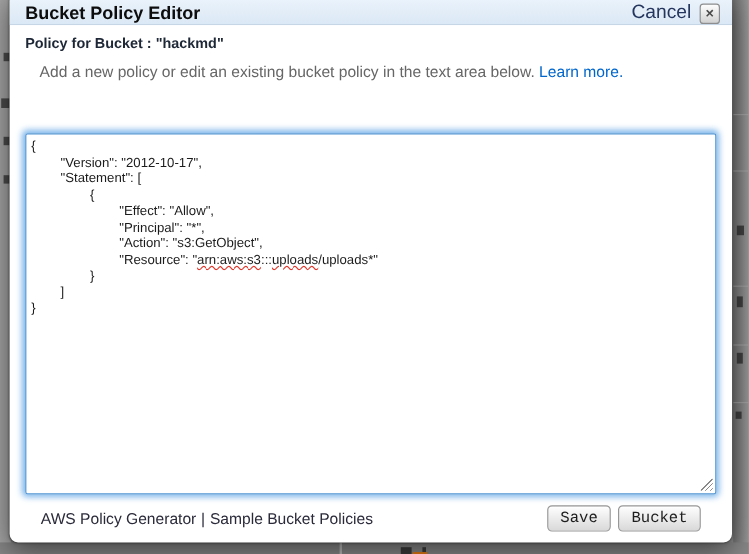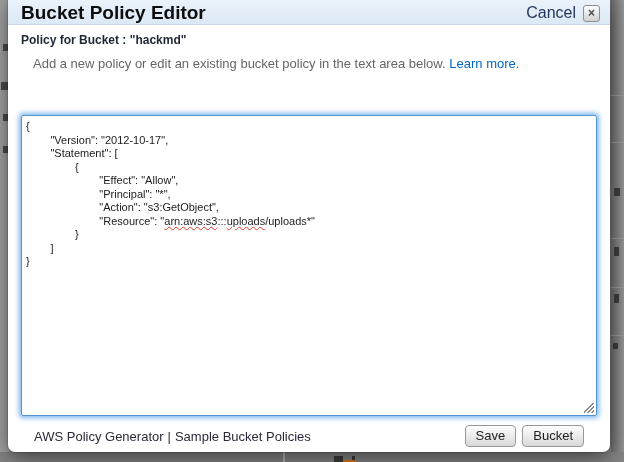--- a/index.html
+++ b/index.html
@@ -46,21 +46,21 @@
     box-shadow:0 0 2px rgba(0,0,0,.55), 0 6px 24px rgba(0,0,0,.55);
     display:flex; flex-direction:column;
   }
   .modal-header {
     height:36px; padding:8px 10px 0 13px;
     background:linear-gradient(#eef5fc,#dbe8f5);
     border-bottom:1px solid #c6d6e7;
     border-radius:7px 7px 0 0;
     display:flex; align-items:center;
   }
-  .modal-title { font-size:19px; font-weight:bold; color:#0d0d0d; flex:1; }
+  .modal-title { font-size:15px; font-weight:bold; color:#0d0d0d; flex:1; }
   .cancel-link { font-size:16px; color:#25365e; text-decoration:none; cursor:pointer; margin-right:7px; }
   .x-button {
     width:17px; height:17px; border:1px solid #8e8e8e; border-radius:3px;
     background:linear-gradient(#fdfdfd,#d2d2d2);
     font-size:12px; font-weight:bold; color:#4a4a4a; line-height:14px;
     text-align:center; cursor:pointer;
   }
   .modal-body { padding:0 13px; flex:1; display:flex; flex-direction:column; }
   .subtitle { margin-top:8px; font-size:12px; font-weight:bold; color:#1d2736; }
   .description { margin-top:9px; font-size:13px; color:#666666;margin-left:12px; }
@@ -96,21 +96,21 @@
 
   .modal-footer {
     height:40px; padding:0 13px 0 13px;
     display:flex; align-items:center; justify-content:space-between;
   }
   .footer-links { font-size:13px; color:#2a2a3a; }
   .footer-links a { color:#2a2a3a; cursor:pointer; }
   .link-sep { color:#2a2a3a; padding:0 4px; }
   .footer-buttons { display:flex; gap:6px; }
   .btn {
-    font-family:Liberation Sans, sans-serif;
+    font-family:Liberation Mono, monospace;
     font-size:13px; color:#1e1e1e;
     padding:2px 10px 3px 10px; height:22px;
     background:linear-gradient(#fefefe,#d9d9d9);
     border:1px solid #979797; border-radius:4px;
     box-shadow:inset 0 1px 0 #ffffff;
     cursor:pointer;
   }
 </style>
 </head>
 <body>

